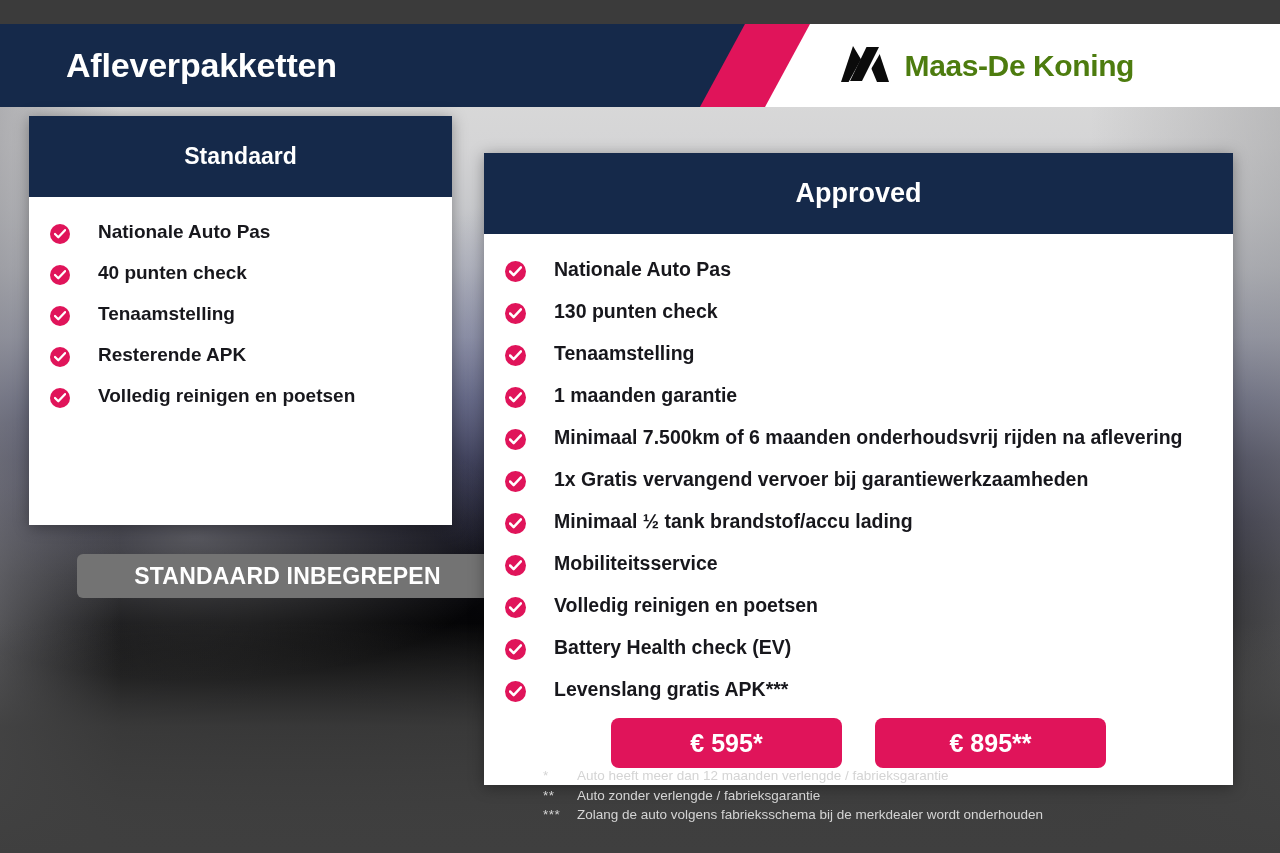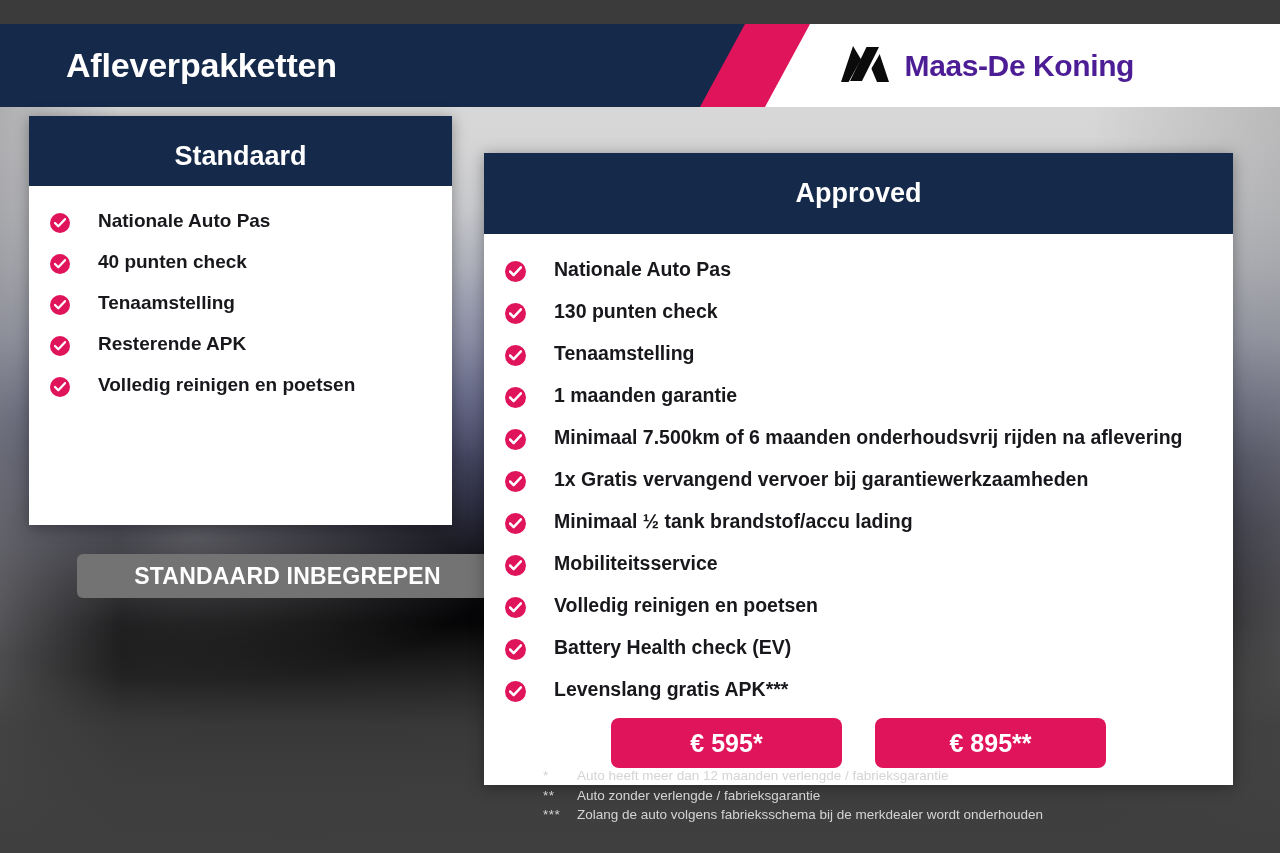--- a/index.html
+++ b/index.html
@@ -106,21 +106,21 @@
   .brand {
     position: absolute;
     right: 146px; top: 0;
     height: 83px;
     display: flex;
     align-items: center;
     gap: 14px;
   }
   .brand-mark { display: block; }
   .brand-name {
-    color: #4c1d95;
+    color: #4d7c0f;
     font-size: 30px;
     font-weight: bold;
     letter-spacing: -0.4px;
     white-space: nowrap;
   }
 
   
   .card {
     position: absolute;
     background: #ffffff;
@@ -128,21 +128,21 @@
   }
   .card-head {
     background: #15294a;
     text-align: center;
     color: #ffffff;
     font-weight: bold;
   }
   .card-body { background: #ffffff; }
 
   .card-standard { left: 29px; top: 116px; width: 423px; height: 409px; }
-  .card-standard .card-head { height: 70px; line-height: 81px; font-size: 27px; }
+  .card-standard .card-head { height: 81px; line-height: 81px; font-size: 23px; }
   .card-standard .card-body { padding: 22px 0 0 0; height: 328px; box-sizing: border-box; }
 
   .card-approved { left: 484px; top: 116px; width: 749px; height: 632px; margin-top: 37px; }
   .card-approved .card-head { height: 81px; line-height: 81px; font-size: 27px; }
   .card-approved .card-body { padding: 22px 0 0 0; height: 551px; box-sizing: border-box; }
 
   
   .feature-list {
     list-style: none;
     margin: 0;

